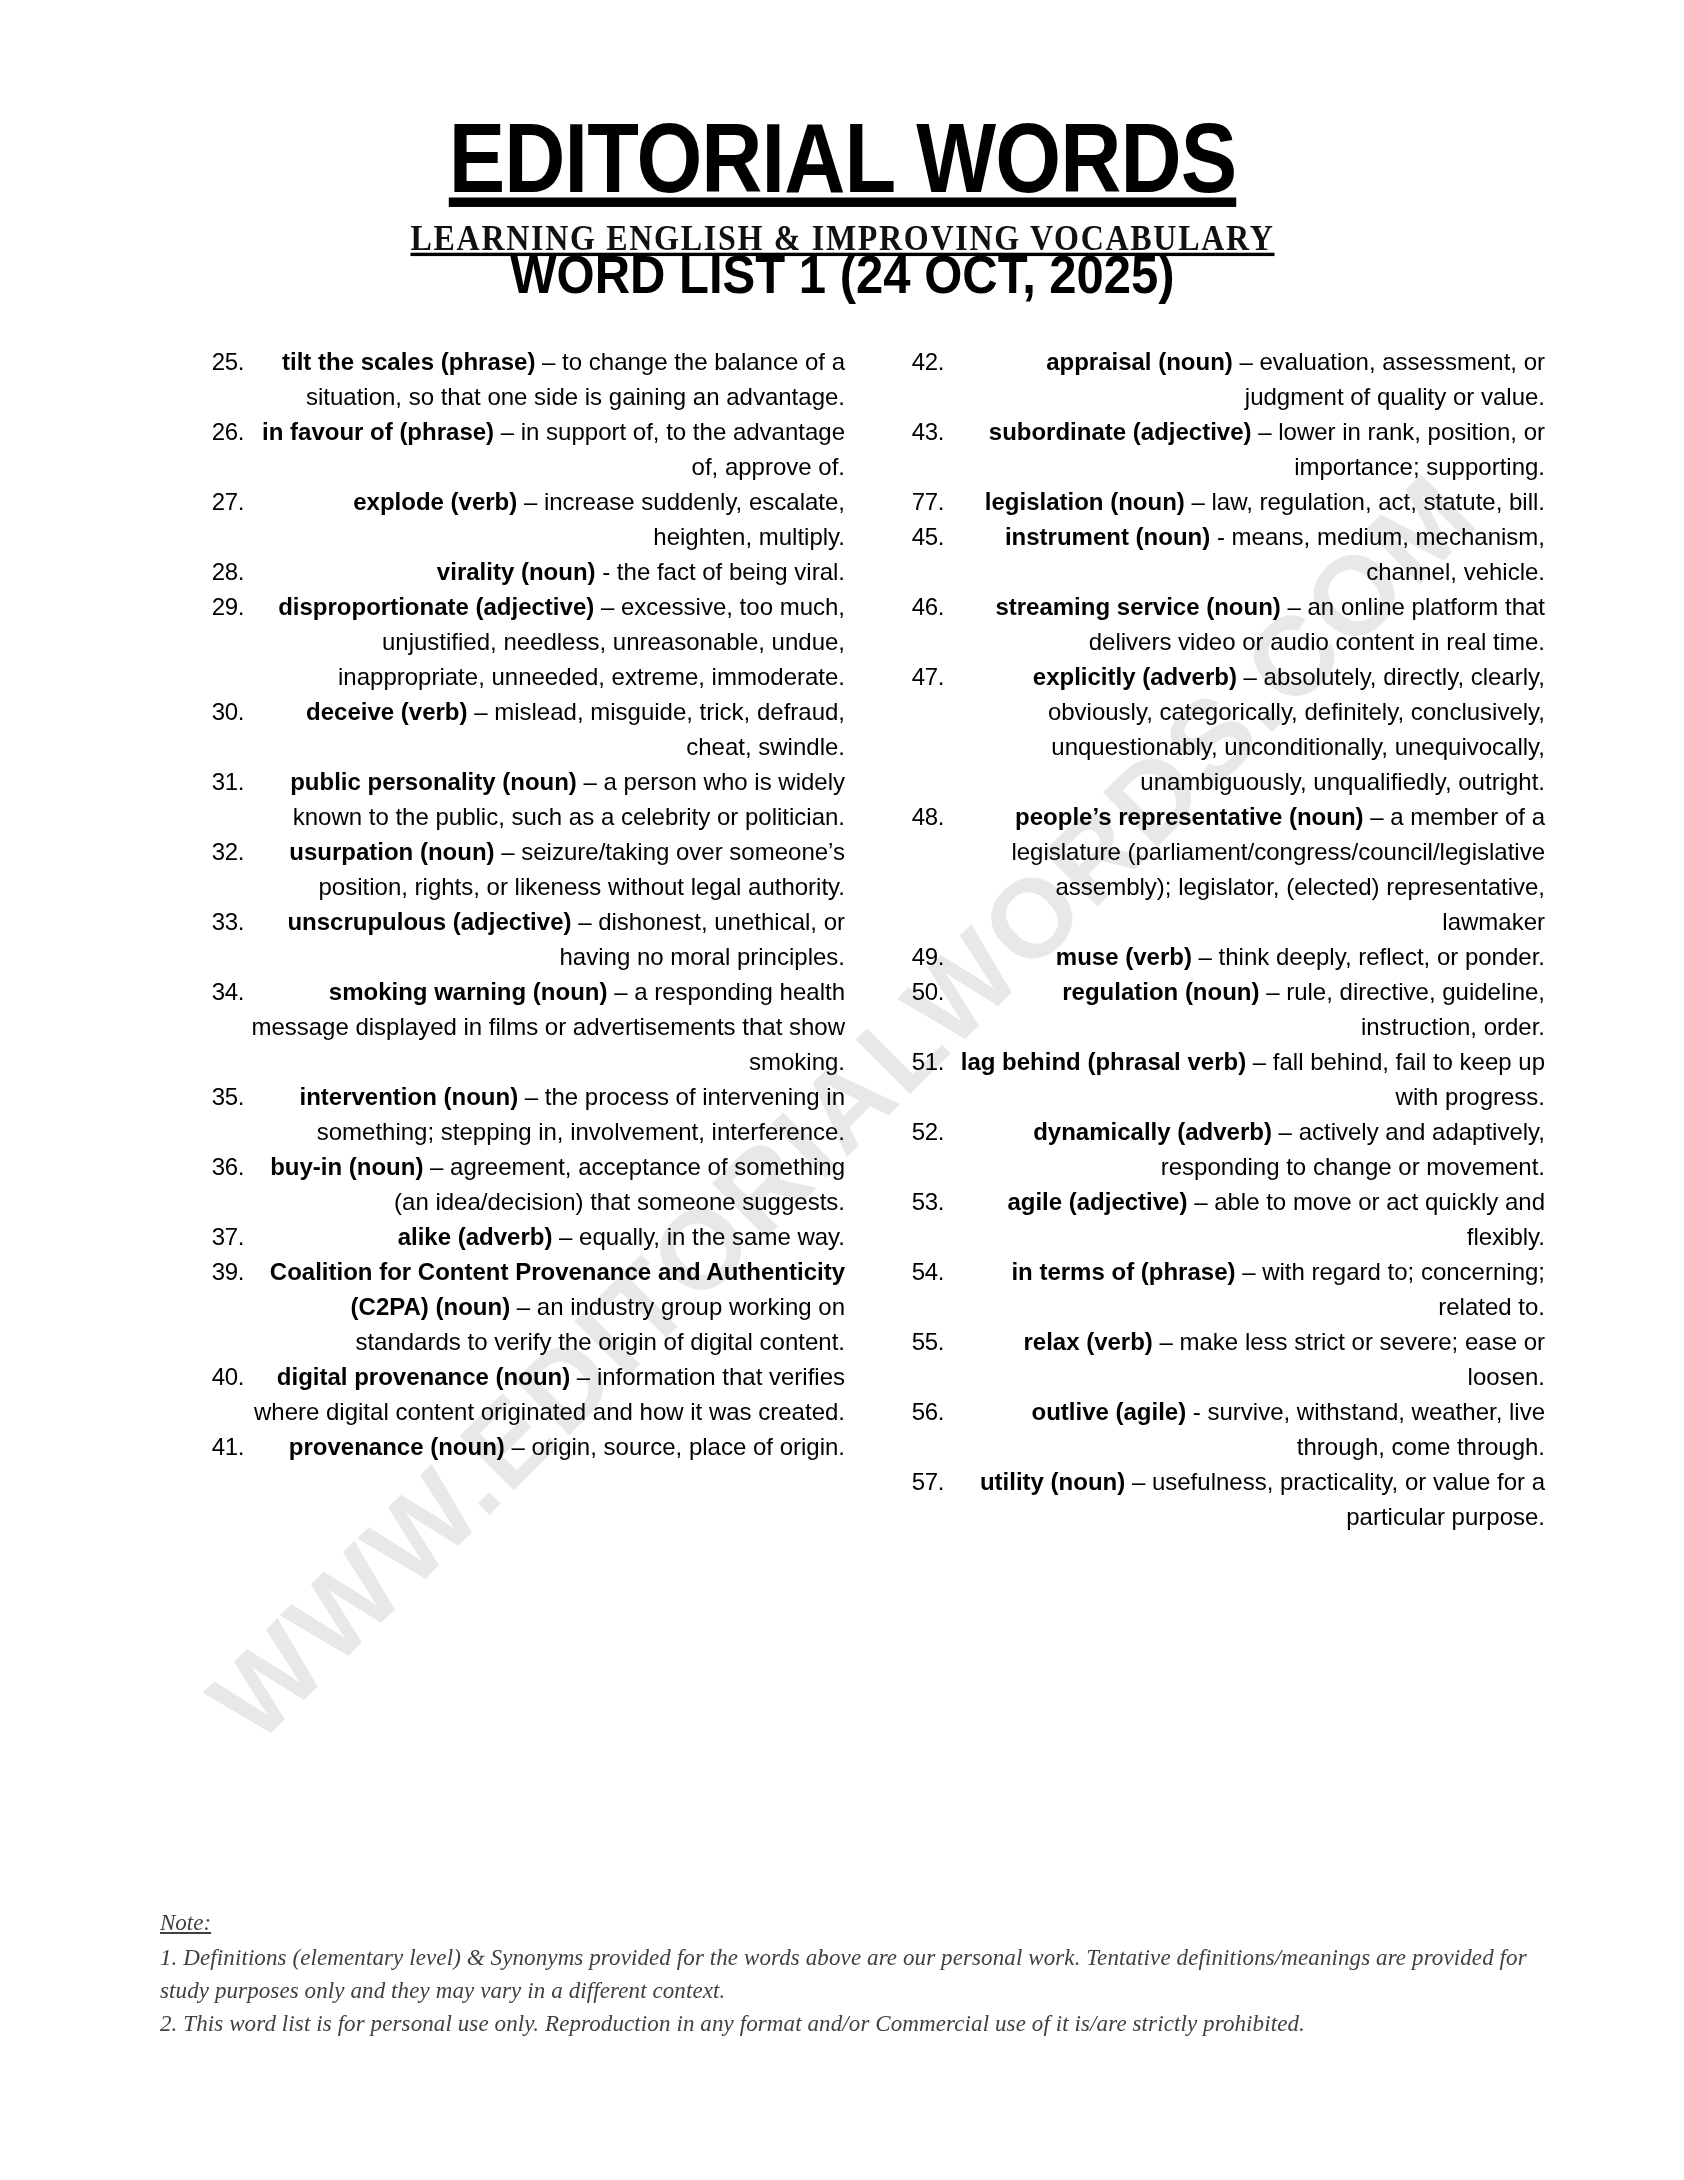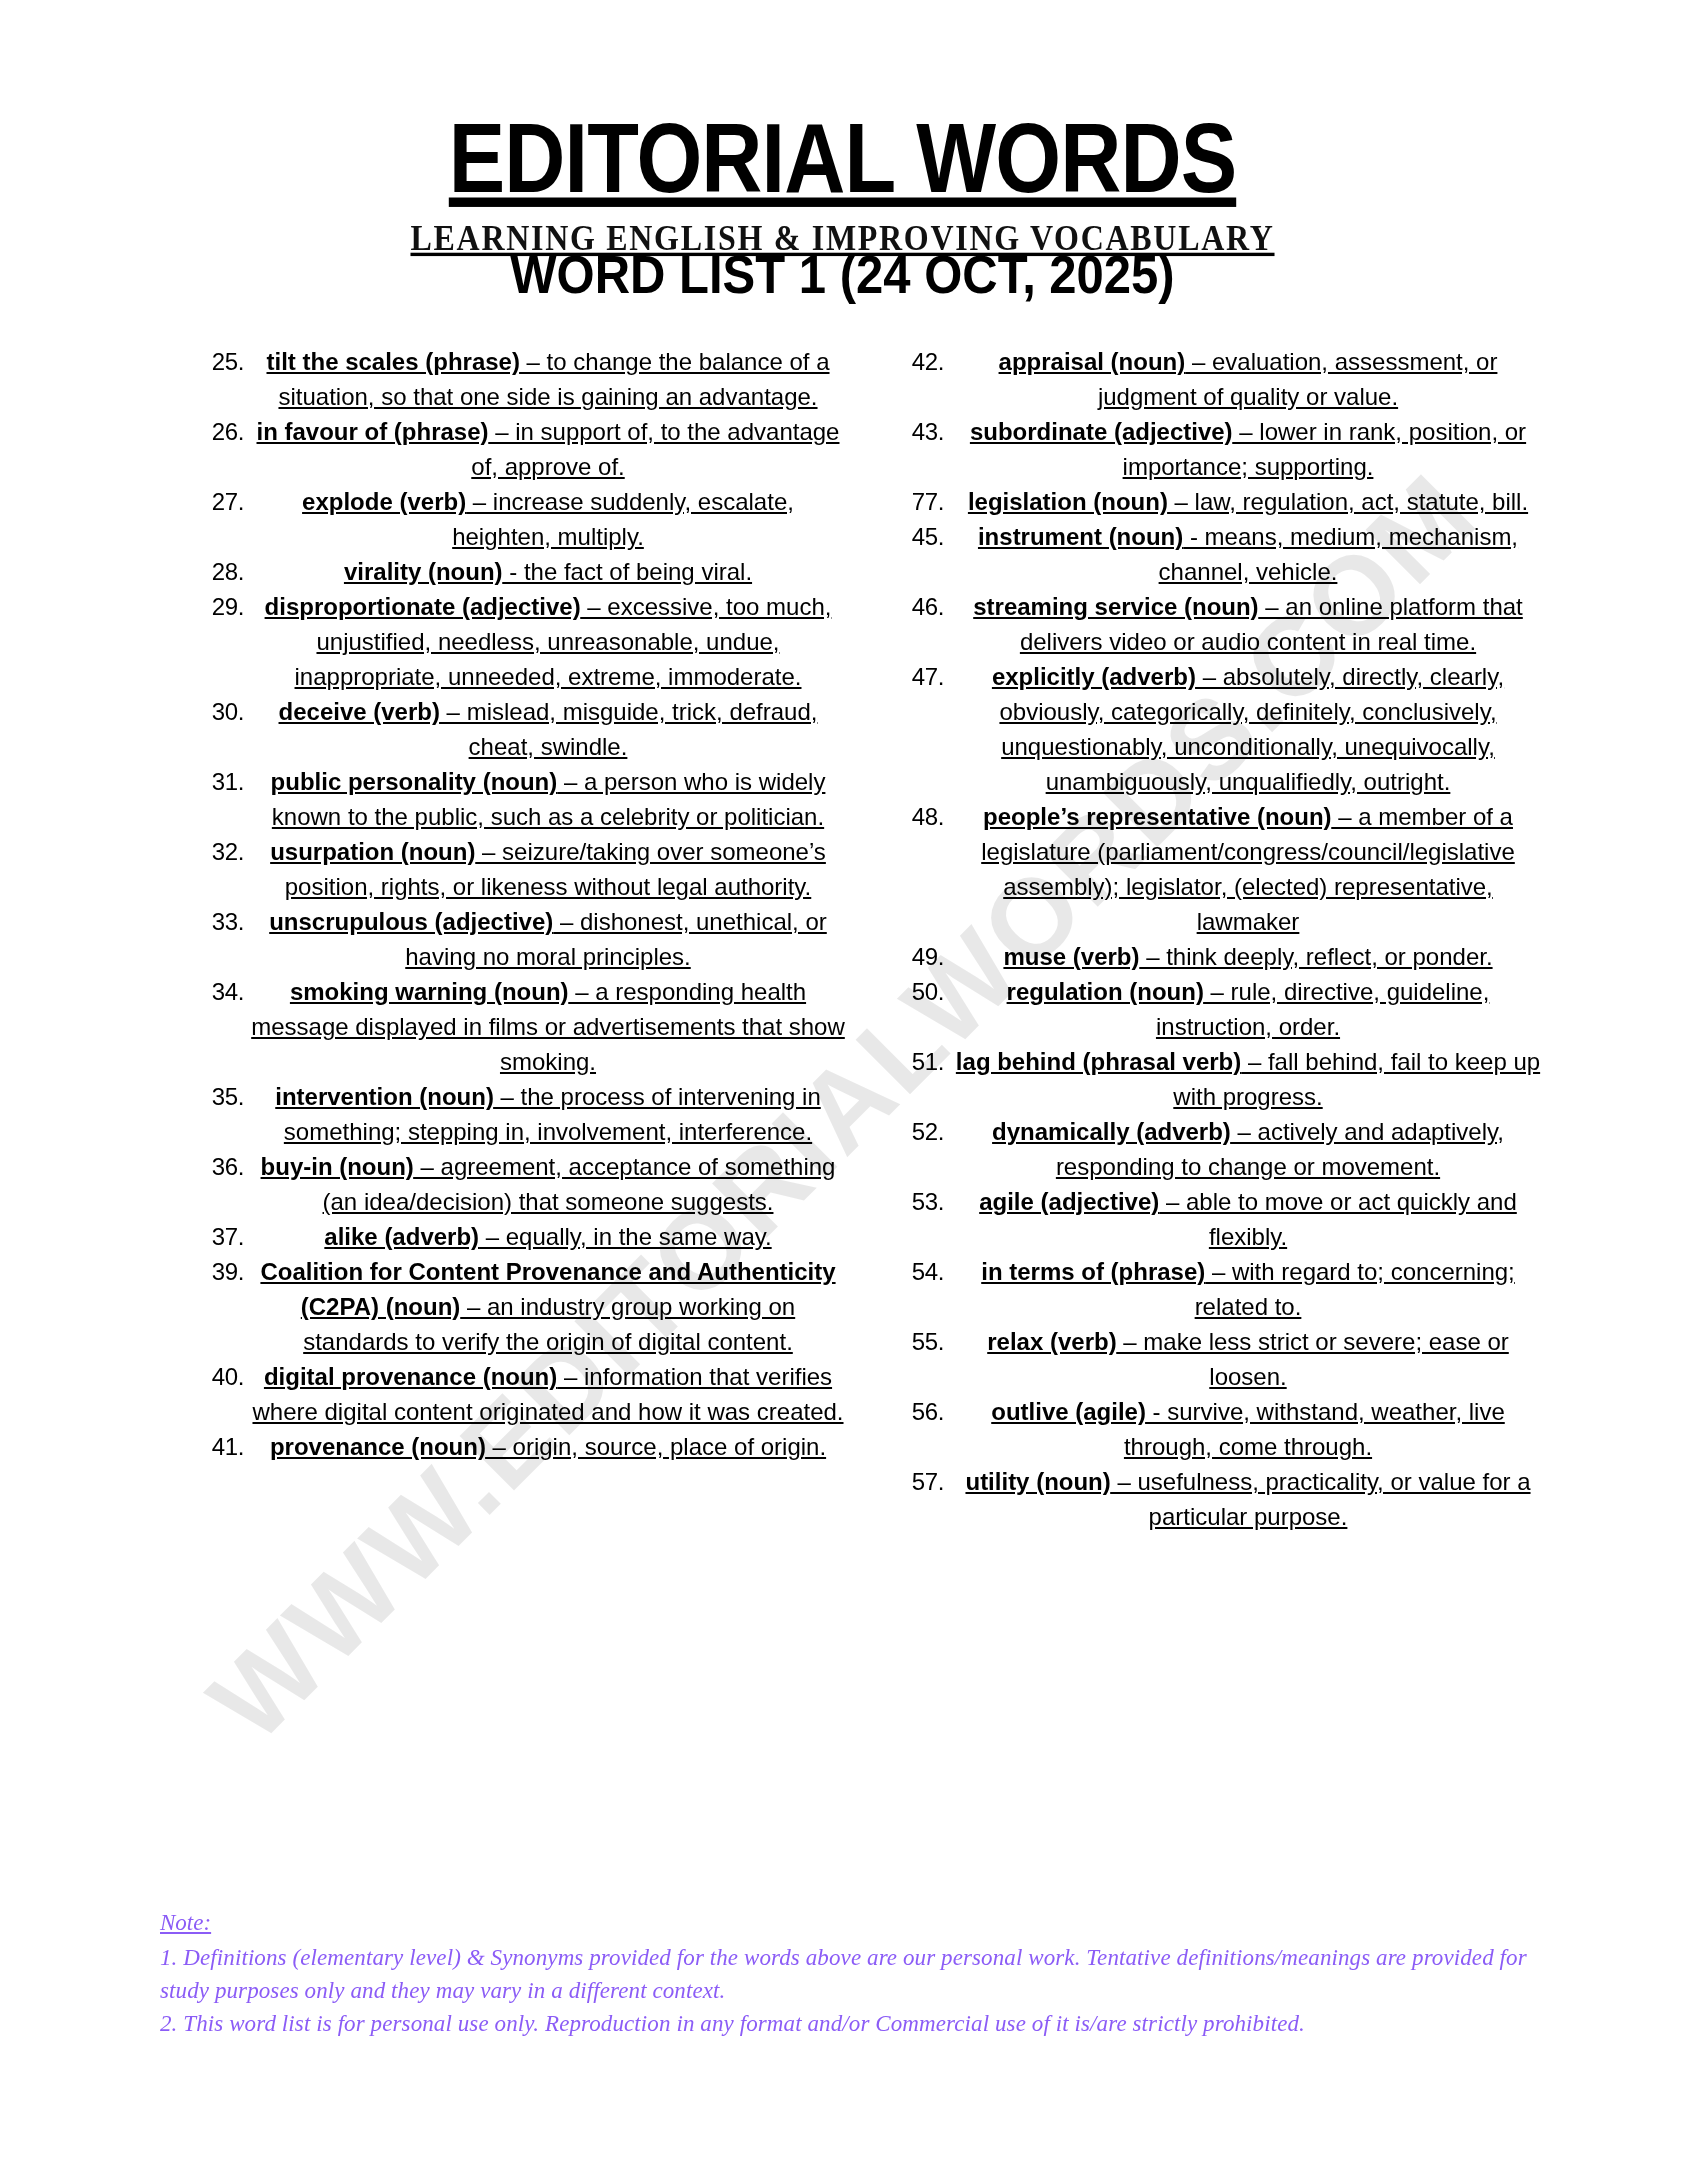--- a/index.html
+++ b/index.html
@@ -126,41 +126,40 @@
     flex: 0 0 auto;
     width: 53px;
     text-align: right;
     padding-right: 6.8px;
     box-sizing: border-box;
     font-weight: 400;
     letter-spacing: -0.3px;
   }
   .entry-body {
     flex: 1 1 auto;
-    text-align: center;
-    text-decoration: underline;
+    text-align: right;
   }
   .entry-term {
     font-weight: 700;
   }
   .entry-def {
     font-weight: 400;
   }
 
   
   #note-block {
     position: absolute;
     left: 160px;
     top: 1906px;
     width: 1397px;
     font-family: "Liberation Serif", serif;
     font-style: italic;
     font-size: 23px;
     line-height: 33px;
-    color: #8b5cf6;
+    color: #404040;
   }
   #note-label {
     text-decoration: underline;
     display: inline-block;
     margin-bottom: 1.7px;
   }
   .note-line {
     display: block;
     letter-spacing: 0.1px;
   }

